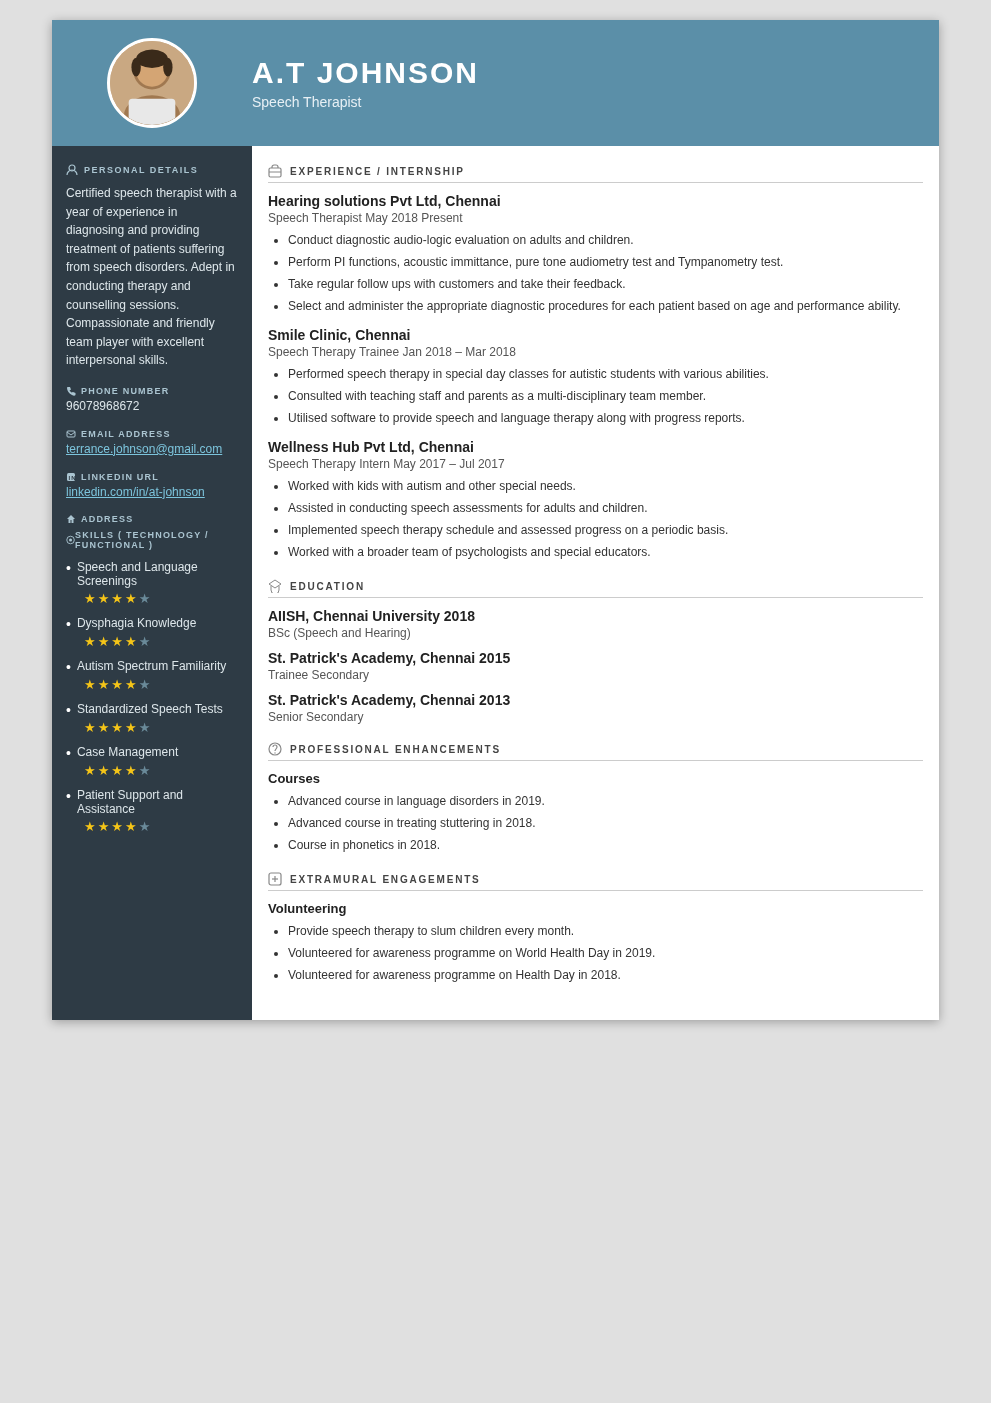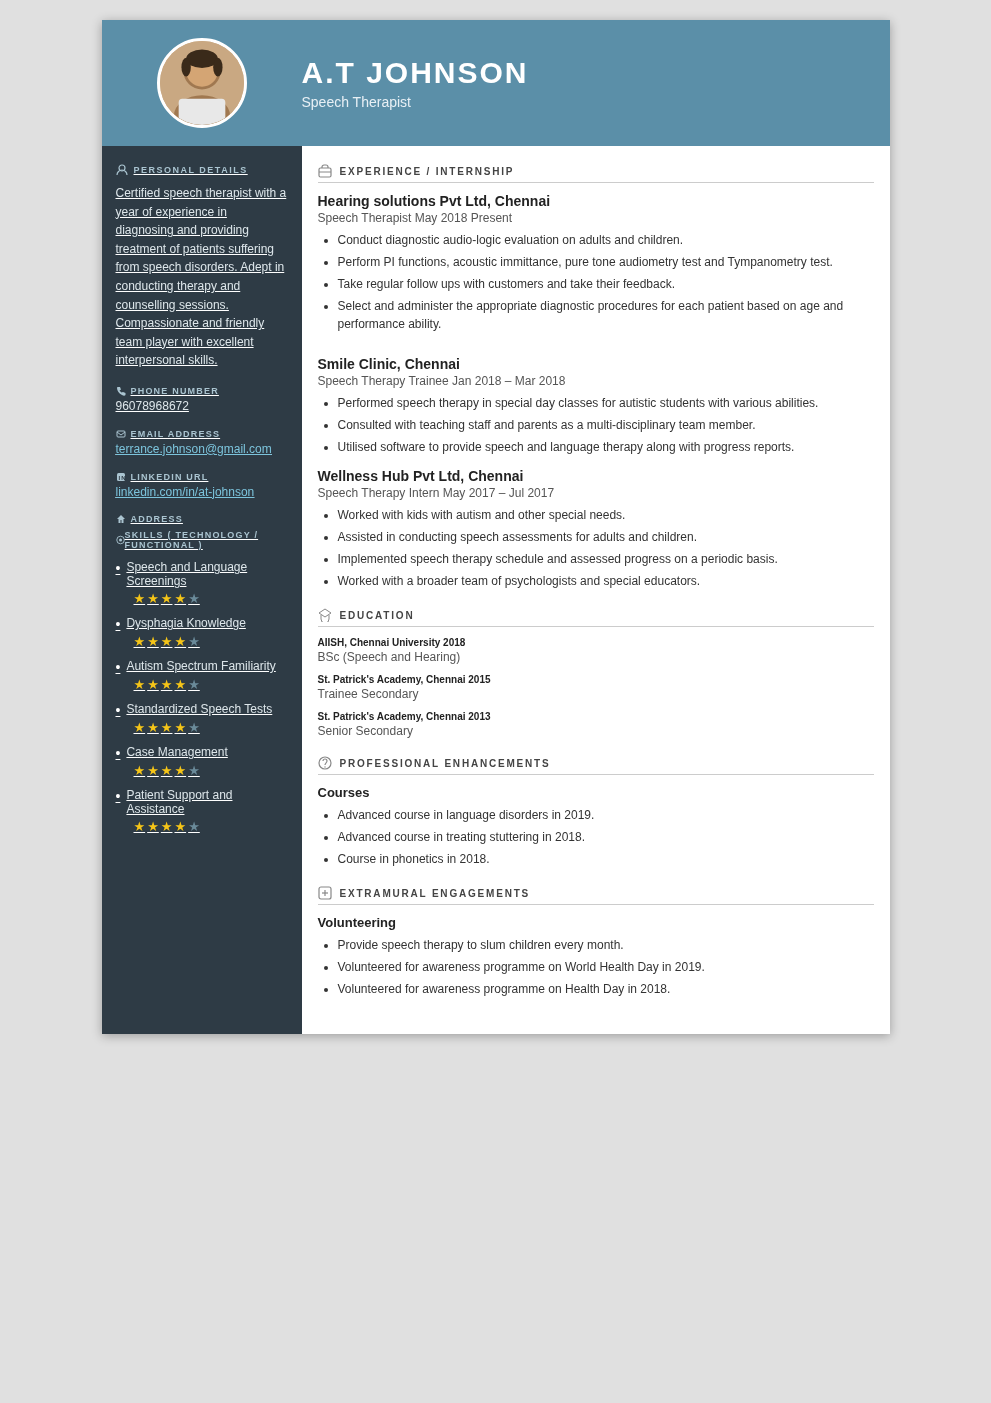--- a/index.html
+++ b/index.html
@@ -6,21 +6,21 @@
     body {
       font-family: Arial, sans-serif;
       background: #e0e0e0;
       display: flex;
       justify-content: center;
       align-items: flex-start;
       min-height: 100vh;
       padding: 20px;
     }
     .resume {
-      width: 788px;
+      width: 887px;
       background: #fca5a5;
       display: flex;
       flex-direction: column;
       box-shadow: 0 2px 10px rgba(0,0,0,0.3);
     }
     
     .header {
       background: #5b8fa8;
       display: flex;
       align-items: center;
@@ -63,21 +63,20 @@
       display: flex;
       flex: 1;
     }
     
     .sidebar {
       width: 200px;
       min-width: 200px;
       background: #2e3b45;
       color: #fff;
       padding: 18px 14px;
-      text-decoration: underline;
     }
     .sidebar-section-title {
       font-size: 9px;
       font-weight: 700;
       letter-spacing: 1.5px;
       text-transform: uppercase;
       color: #aac4d0;
       margin-bottom: 8px;
       display: flex;
       align-items: center;
@@ -190,21 +189,21 @@
     .bullet-list li {
       font-size: 12px;
       color: #333;
       margin-bottom: 4px;
       line-height: 1.5;
     }
     .edu-item {
       margin-bottom: 10px;
     }
     .edu-title {
-      font-size: 10px;
+      font-size: 14px;
       font-weight: 700;
       color: #222;
       margin-bottom: 2px;
     }
     .edu-sub {
       font-size: 12px;
       color: #555;
     }
     .sub-section-title {
       font-size: 13px;
@@ -387,21 +386,21 @@
       <div class="section">
         <div class="section-header">
           <svg width="14" height="14" viewBox="0 0 14 14">
             <rect x="1" y="4" width="12" height="9" rx="1.5" stroke="#888" stroke-width="1.2" fill="none"></rect>
             <path d="M4 4V3a2 2 0 0 1 2-2h2a2 2 0 0 1 2 2v1" stroke="#888" stroke-width="1.2" fill="none"></path>
             <line x1="1" y1="8" x2="13" y2="8" stroke="#888" stroke-width="1"></line>
           </svg>
           <span class="section-header-title">EXPERIENCE / INTERNSHIP</span>
         </div>
         <div id="jobs-list">
-            <div style="margin-bottom: 23px;">
+            <div style="margin-bottom: 12px;">
               <div class="job-title">Hearing solutions Pvt Ltd, Chennai</div>
               <div class="job-subtitle">Speech Therapist May 2018 Present</div>
               <ul class="bullet-list">
                 <li>Conduct diagnostic audio-logic evaluation on adults and children.</li>
                 <li>Perform PI functions, acoustic immittance, pure tone audiometry test and Tympanometry test.</li>
                 <li>Take regular follow ups with customers and take their feedback.</li>
                 <li>Select and administer the appropriate diagnostic procedures for each patient based on age and performance ability.</li>
               </ul>
             </div>
             <div style="margin-bottom: 12px;">

